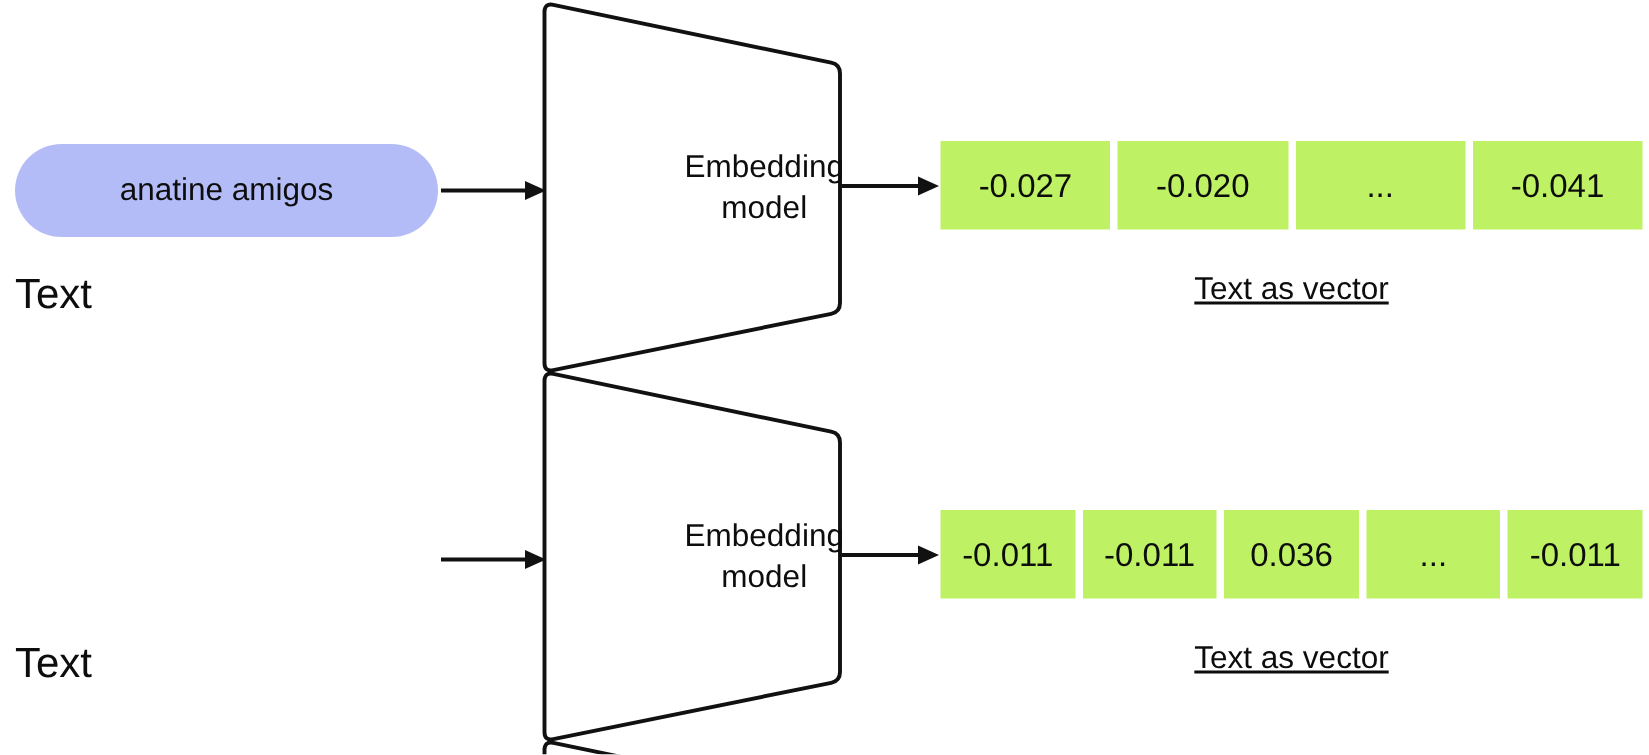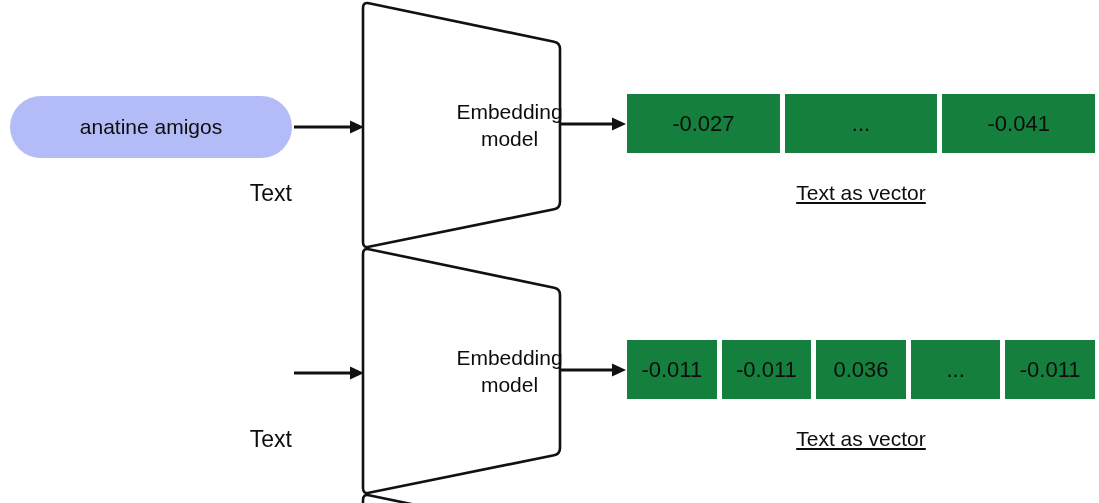--- a/index.html
+++ b/index.html
@@ -34,43 +34,43 @@
     border-radius: 31px;
     display: flex;
     align-items: center;
     justify-content: center;
     font-size: 21px;
   }
   .input-caption {
     position: absolute;
     left: 10px; top: 180px;
     width: 282px;
-    text-align: right;
-    font-size: 23px;
+    text-align: left;
+    font-size: 28px;
   }
   .model-label {
     position: absolute;
     left: 363px; top: 98px;
     width: 197px;
     text-align: center;
     font-size: 21px;
     line-height: 27px;
     white-space: pre-line;
     margin-left: 48px;
   }
   .vector-row {
     position: absolute;
     left: 627px; top: 94px;
     width: 468px; height: 59px;
     display: flex;
     gap: 5px;
   }
   .vector-cell {
     flex: 1 1 0;
-    background: #15803d;
+    background: #bef264;
     display: flex;
     align-items: center;
     justify-content: center;
     font-size: 22px;
   }
   .vector-caption {
     position: absolute;
     left: 627px; top: 181px;
     width: 468px;
     text-align: center;
@@ -114,20 +114,21 @@
 
   <div class="row row-1">
     <div class="pill">
       <span>anatine amigos</span>
     </div>
     <div class="input-caption">Text</div>
     <div class="model-label">Embedding
 model</div>
     <div class="vector-row">
       <div class="vector-cell">-0.027</div>
+      <div class="vector-cell">-0.020</div>
       <div class="vector-cell">...</div>
       <div class="vector-cell">-0.041</div>
     </div>
     <div class="vector-caption">Text as vector</div>
   </div>
 
   <div class="row row-2">
     <div class="input-caption">Text</div>
     <div class="model-label">Embedding
 model</div>

